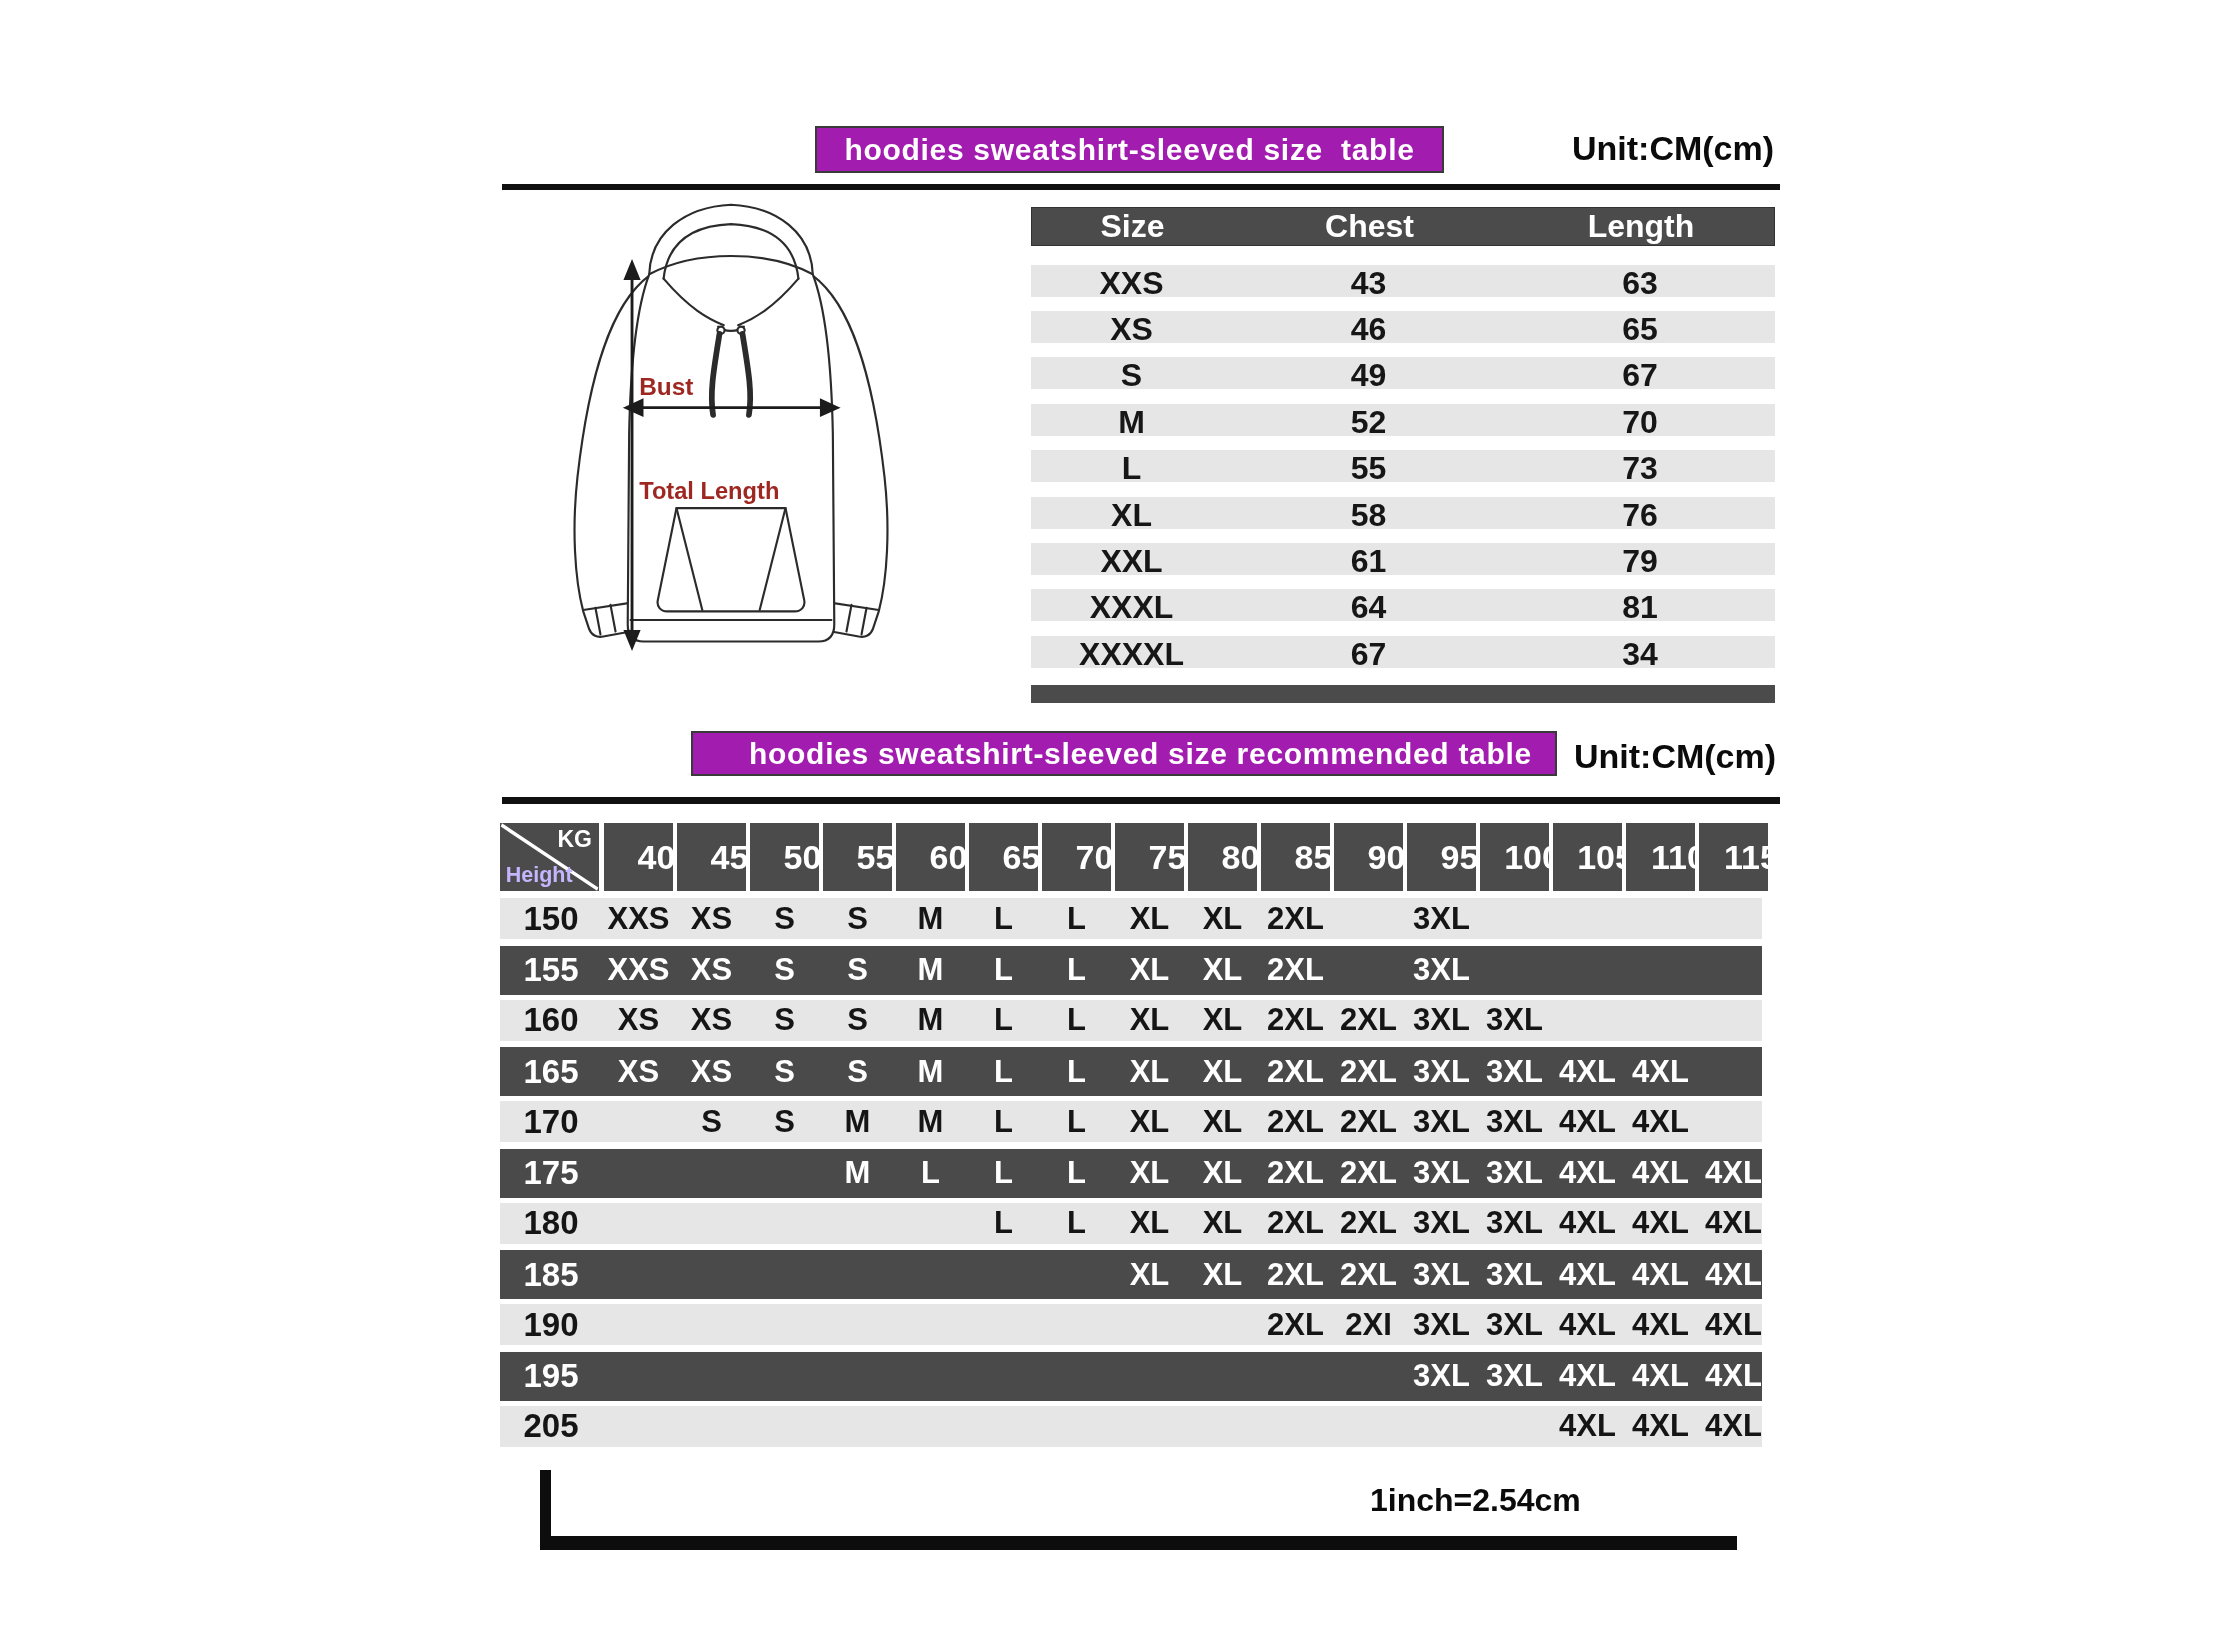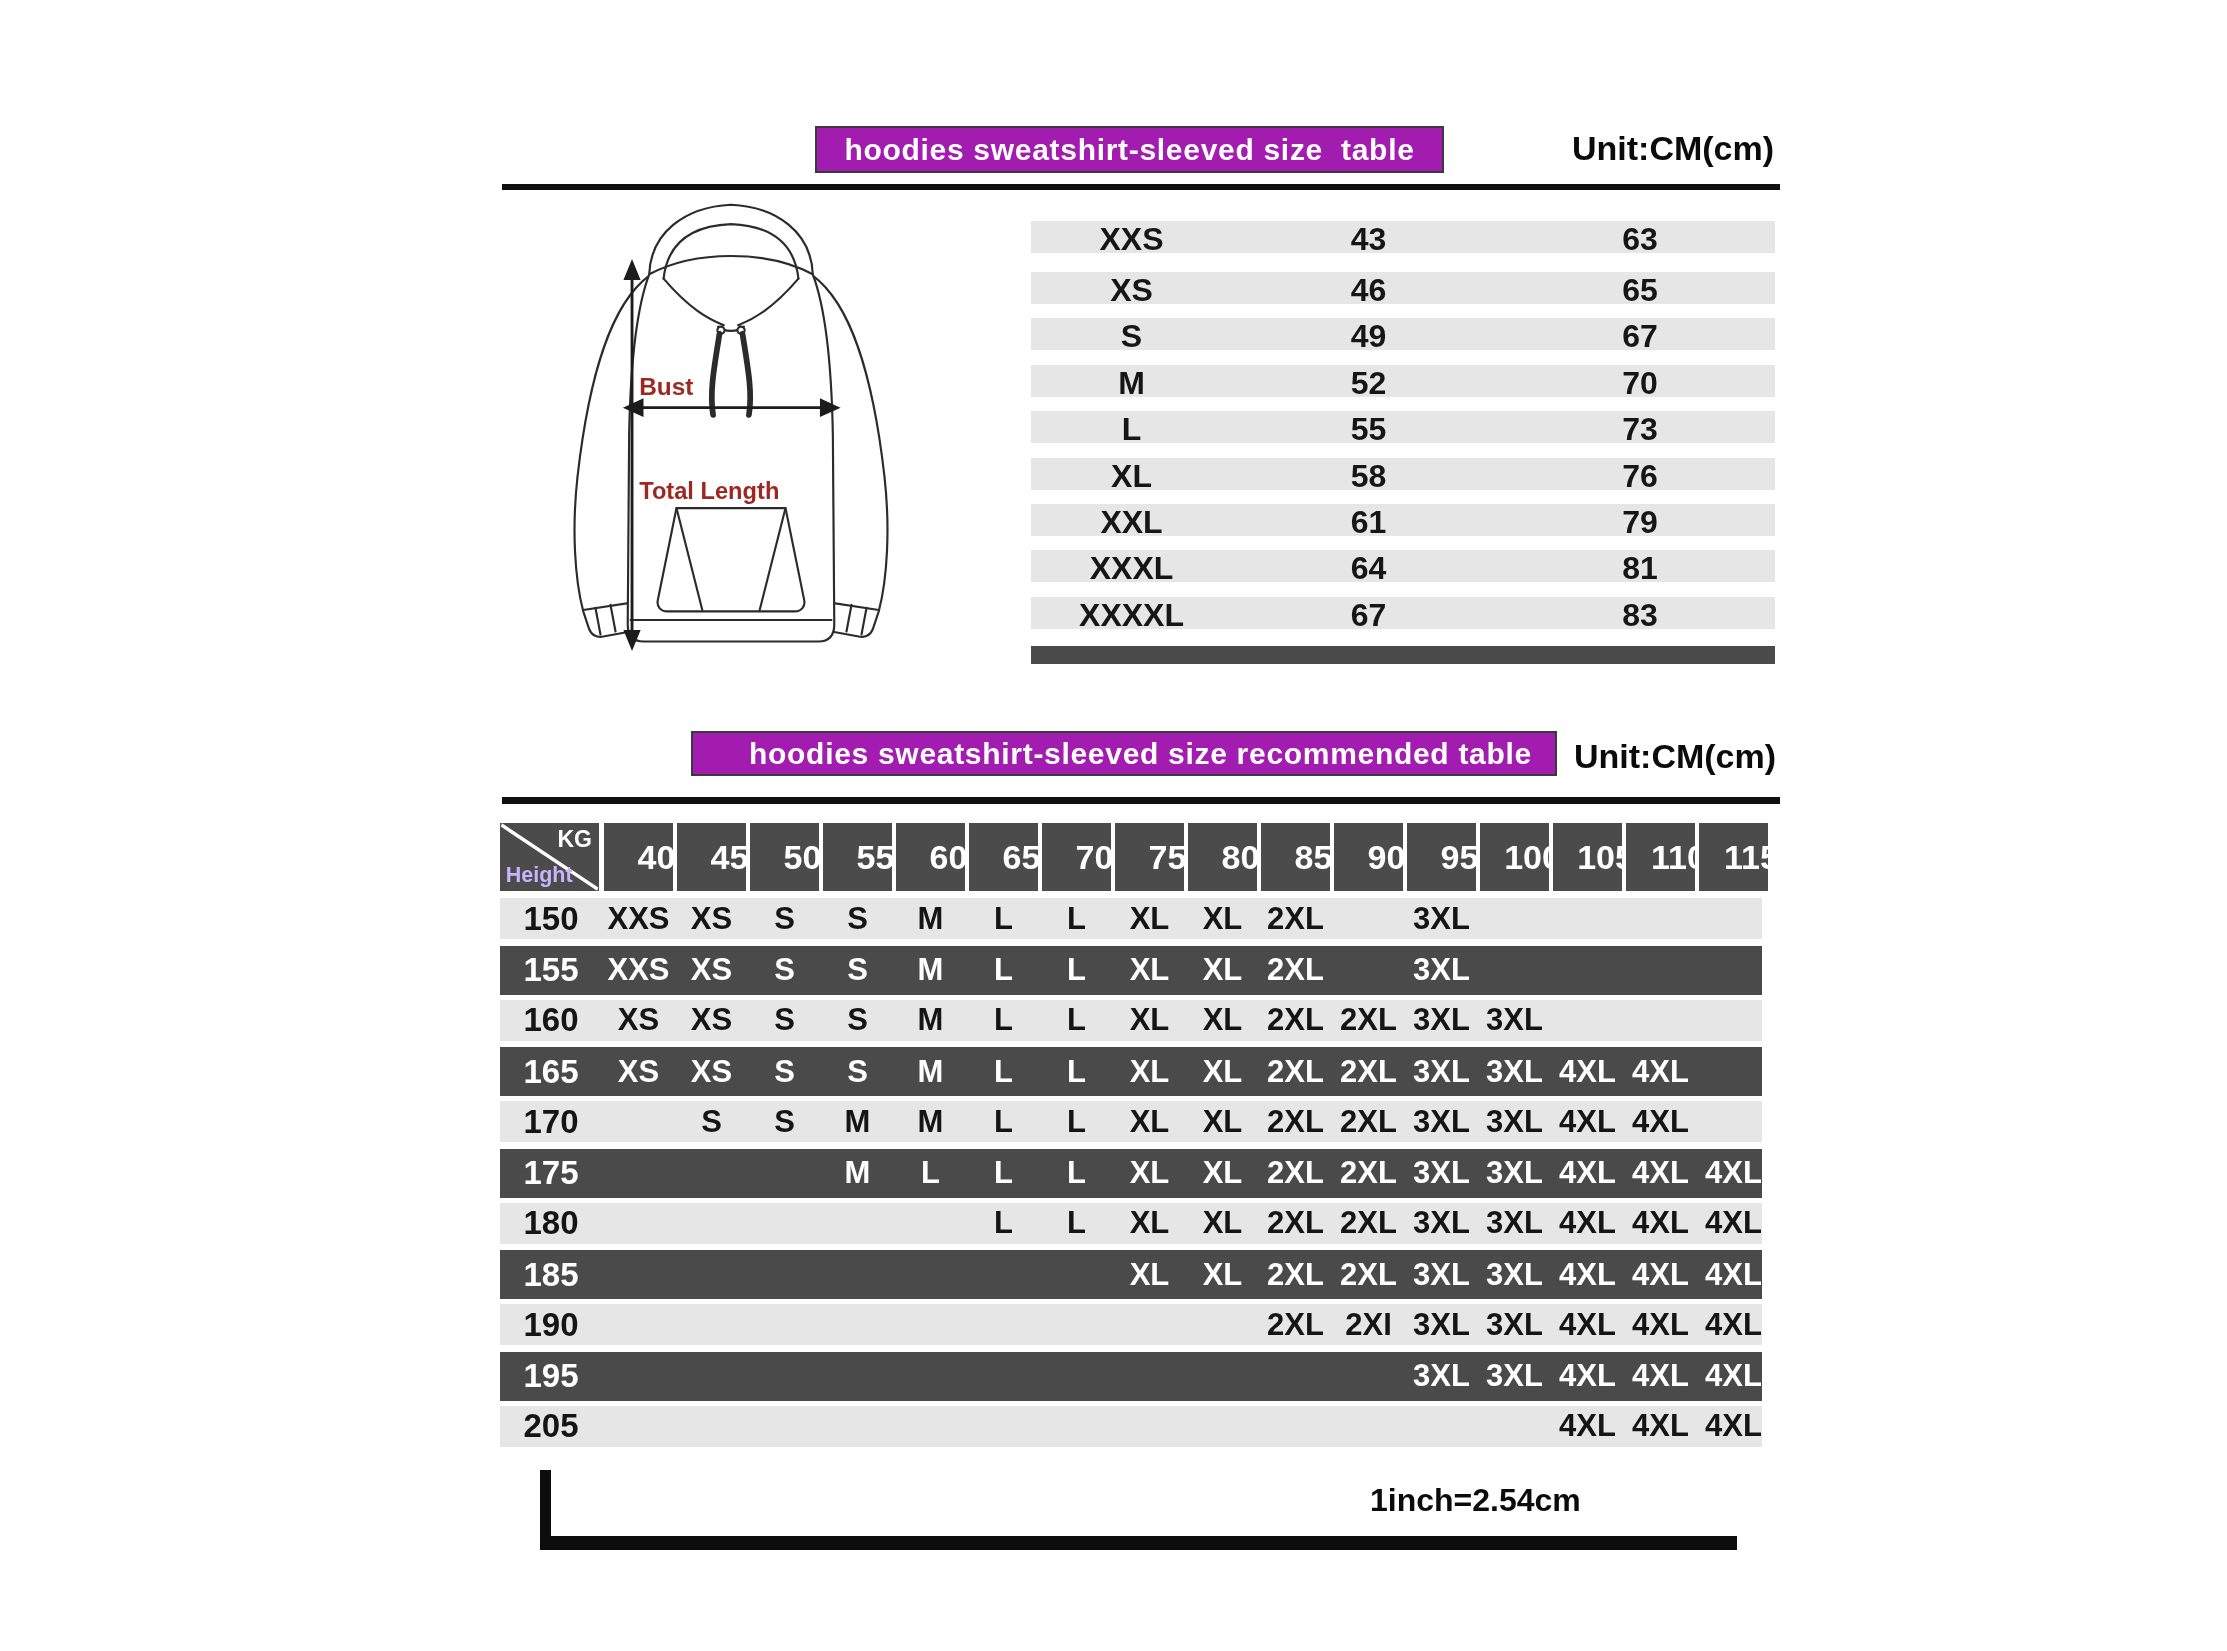--- a/index.html
+++ b/index.html
@@ -105,20 +105,25 @@
       <polygon points="152,630 143,608 161,608"></polygon>
       <line x1="158" y1="296" x2="424" y2="296"></line>
       <polygon points="144,296 166,286 166,306"></polygon>
       <polygon points="438,296 416,286 416,306"></polygon>
     </g>
     <text x="162" y="278" font-size="34" font-weight="700" fill="#9e2722">Bust</text>
     <text x="162" y="424" font-size="33" font-weight="700" fill="#9e2722">Total Length</text>
   </svg>
 
   <div class="size-table" id="sizeTable">
+    <div class="st-header" id="sizeTableHeader">
+        <div>Size</div>
+        <div>Chest</div>
+        <div>Length</div>
+      </div>
 
   <div class="st-row">
         <div>XXS</div>
         <div>43</div>
         <div>63</div>
       </div>
       <div class="st-row">
         <div>XS</div>
         <div>46</div>
         <div>65</div>
@@ -149,21 +154,21 @@
         <div>79</div>
       </div>
       <div class="st-row">
         <div>XXXL</div>
         <div>64</div>
         <div>81</div>
       </div>
       <div class="st-row">
         <div>XXXXL</div>
         <div>67</div>
-        <div>83</div>
+        <div>34</div>
       </div>
       <div class="st-footer"></div>
     </div>
 
   <div class="bar-title" style="left:691px; top:731px; width:866px; height:45px;padding-left:33px;">
     <span>hoodies sweatshirt-sleeved size recommended table</span>
   </div>
   <div class="unit" style="left:1574px; top:737px;">Unit:CM(cm)</div>
   <div class="hline" style="left:502px; top:797px; width:1278px; height:7.2px;"></div>
 

